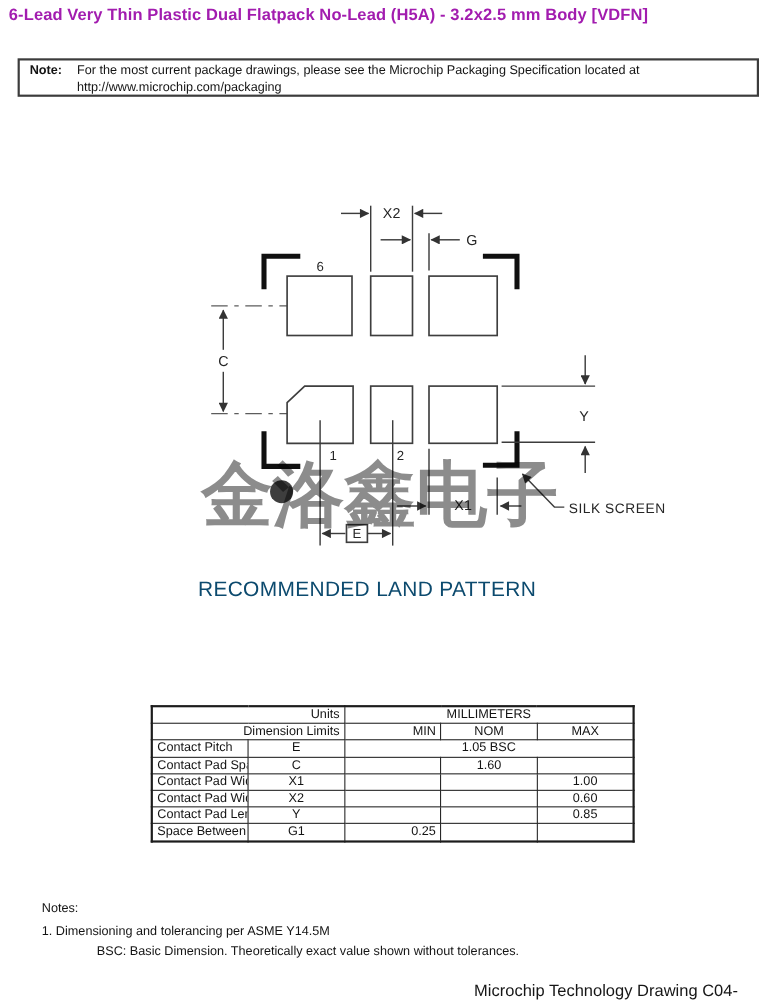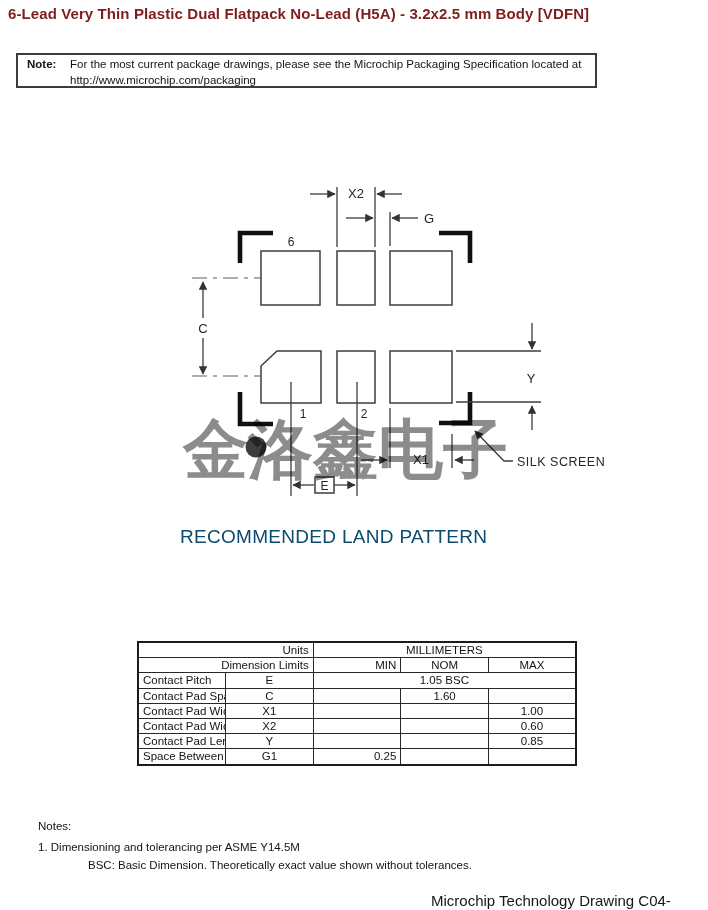--- a/index.html
+++ b/index.html
@@ -1,22 +1,22 @@
 <!DOCTYPE html>
 <html><head>
 <meta charset="utf-8">
 <style>
   html,body{margin:0;padding:0;background:#fff;}
   .page{position:relative;width:708px;height:910px;background:#ffffff;
         font-family:"Liberation Sans",sans-serif;color:#141414;overflow:hidden;}
 
   .title{position:absolute;left:8px;top:5px;font-size:15px;font-weight:bold;
-         letter-spacing:.1px;color:#7f1d1d;white-space:nowrap;}
-
-  .note-box{position:absolute;left:16px;top:53px;width:581px;height:35px;
+         letter-spacing:.1px;color:#a21caf;white-space:nowrap;}
+
+  .note-box{position:absolute;left:16px;top:53px;width:674px;height:35px;
             border:2px solid #3c3c3c;box-sizing:border-box;display:flex;
             padding:2px 8px 2px 9px;background:#fff;}
   .note-label{font-weight:bold;font-size:11.5px;width:43px;flex:none;line-height:1.35;}
   .note-text{font-size:11.5px;line-height:1.35;}
 
   svg.diagram{position:absolute;left:0;top:0;width:708px;height:910px;pointer-events:none;}
   svg .ln{stroke:#3c3c3c;stroke-width:1.3;fill:none;}
   svg .pad{fill:#ffffff;stroke:#3e3e3e;stroke-width:1.5;}
   svg .thick{stroke:#101010;stroke-width:4.6;fill:none;}
   svg .cl{stroke:#5c5c5c;stroke-width:1.2;stroke-dasharray:15 6 4 6;fill:none;}

